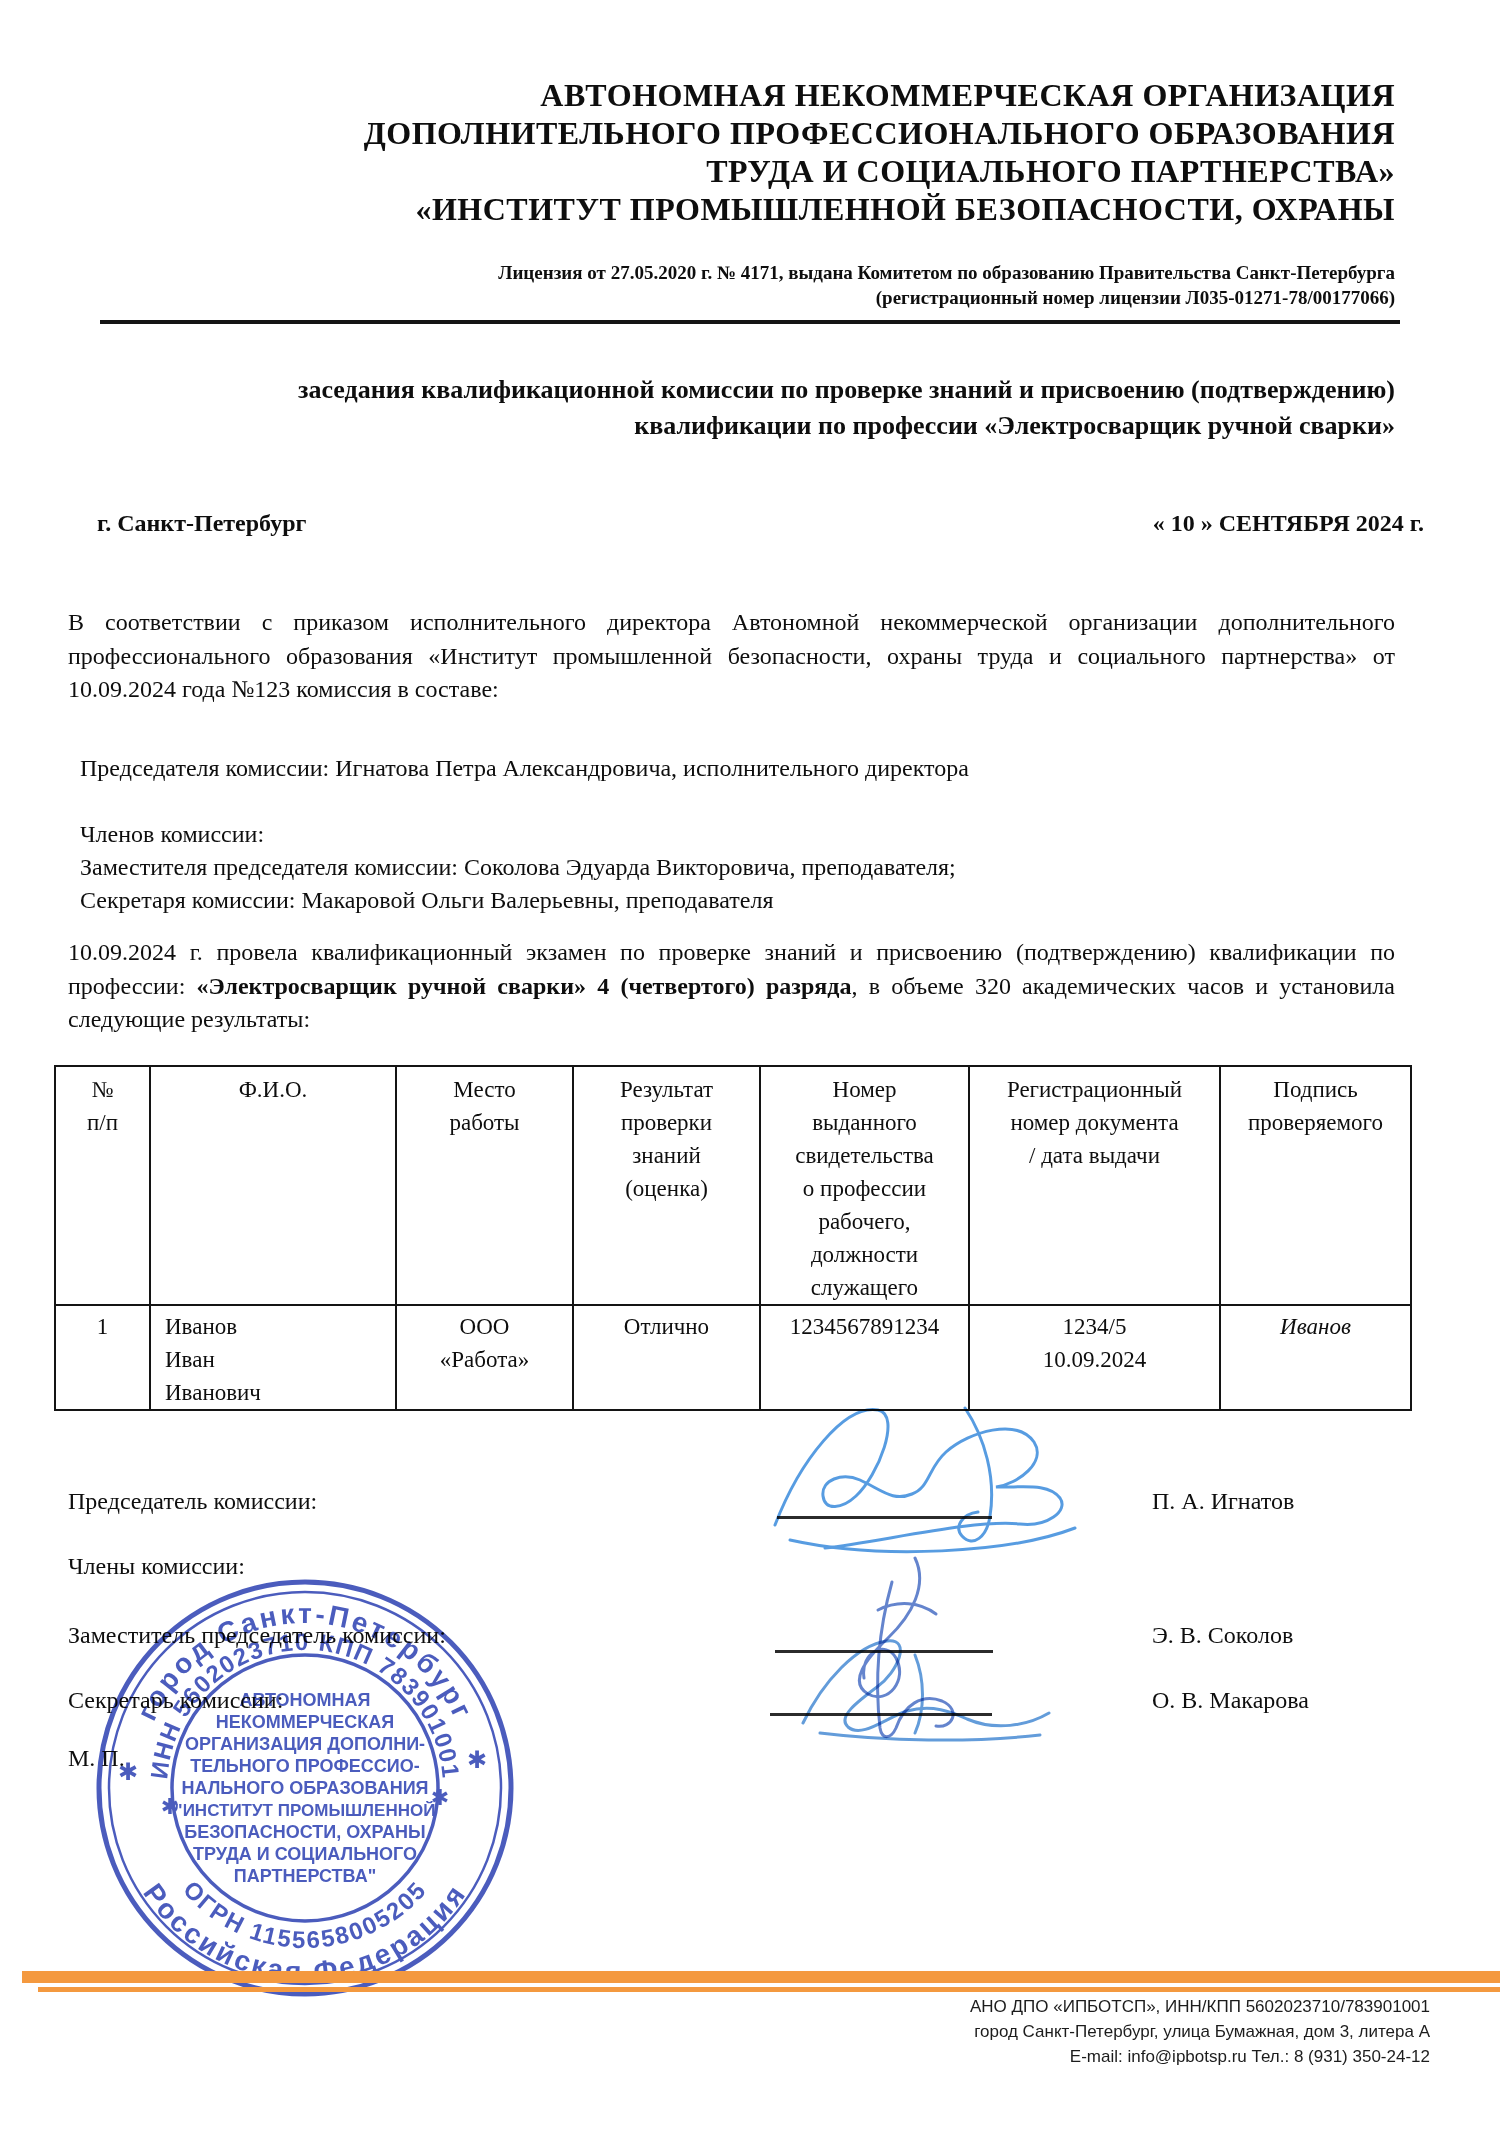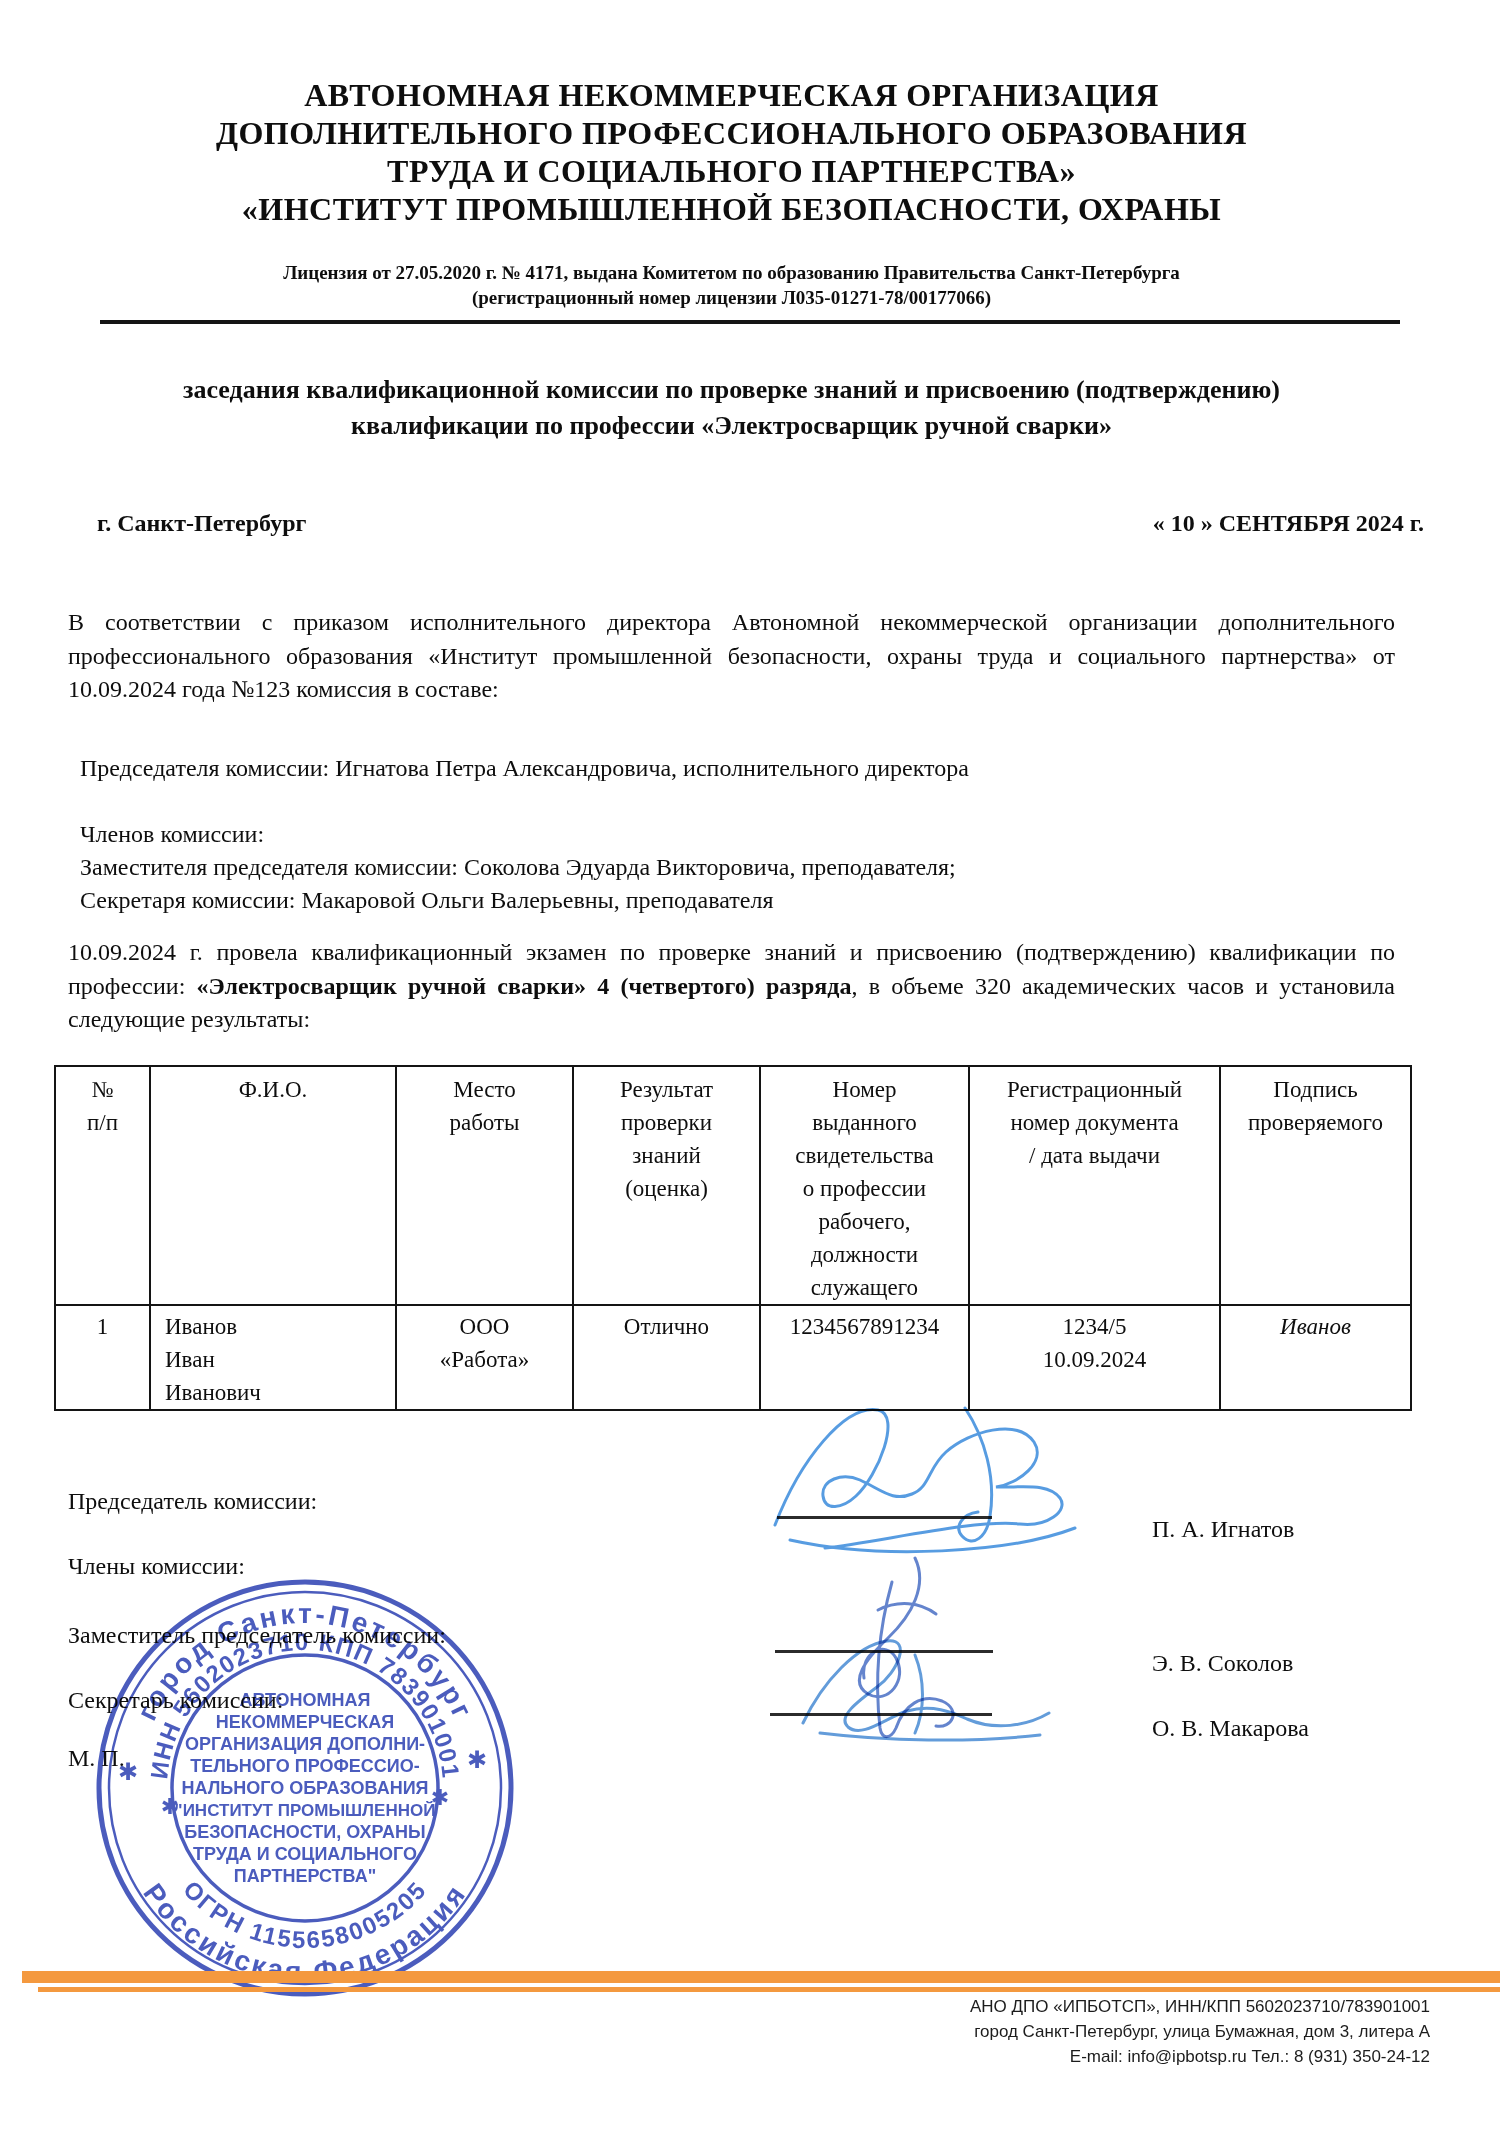--- a/index.html
+++ b/index.html
@@ -1,40 +1,40 @@
 <!DOCTYPE html>
 <html><head>
 <meta charset="utf-8">
 <style>
   html,body{margin:0;padding:0;background:#888;}
   .page{
     position:relative;width:1500px;height:2141px;margin:0 auto;background:#ffffff;
     font-family:"Liberation Serif","DejaVu Serif",serif;color:#0e0e0e;overflow:hidden;
   }
   .abs{position:absolute;}
-  .center{text-align:center;}
+  .center{text-align:right;}
   .org-block{top:76px;left:68px;width:1327px;font-weight:bold;font-size:32px;line-height:38px;letter-spacing:.5px;}
   .license-block{top:260px;left:68px;width:1327px;font-weight:bold;font-size:19px;line-height:25px;}
   .rule{top:320px;left:100px;width:1300px;height:4px;background:#151515;}
   .title-block{top:372px;left:68px;width:1327px;font-weight:bold;font-size:26px;line-height:36px;}
   .citydate{top:510px;left:68px;width:1327px;font-weight:bold;font-size:24px;display:flex;justify-content:space-between;margin-left:29px;}
   .para{left:68px;width:1327px;font-size:24px;line-height:33.5px;text-align:justify;margin:0;}
   .line-left{left:68px;width:1327px;font-size:24px;line-height:33px;margin:12px;}
   
   .rtable{top:1065px;left:54px;border-collapse:collapse;table-layout:fixed;width:1356px;}
   .rtable td{
     border:2px solid #141414;vertical-align:top;text-align:center;
     font-size:23px;line-height:33px;white-space:pre-line;padding:4px 4px 0 4px;
   }
   .rtable tr.hdr td{padding-top:6px;}
   .fio-cell{text-align:left !important;padding-left:14px !important;}
   .sign-cell{font-style:italic;}
   
   .sig-label{font-size:24px;}
-  .sig-name{font-size:24px;margin-top:28px;}
+  .sig-name{font-size:24px;}
   .sig-line{height:2.5px;background:#2b2b2b;}
   .sig-svg{mix-blend-mode:multiply;}
   .stamp-svg{mix-blend-mode:multiply;opacity:.92;}
   
   .stripe{background:#f4993f;}
   .footer-text{
     top:1994px;right:70px;width:700px;text-align:right;
     font-family:"Liberation Sans","DejaVu Sans",sans-serif;font-size:17px;line-height:25px;color:#1c1c1c;
   }
 </style>

